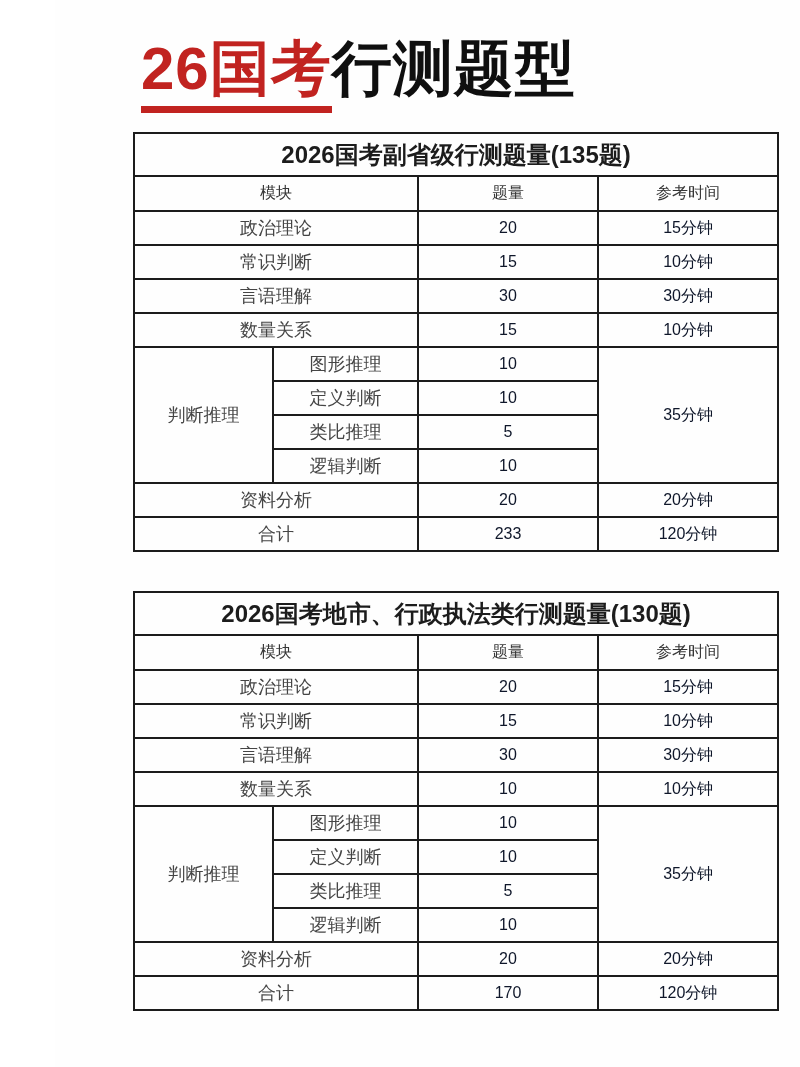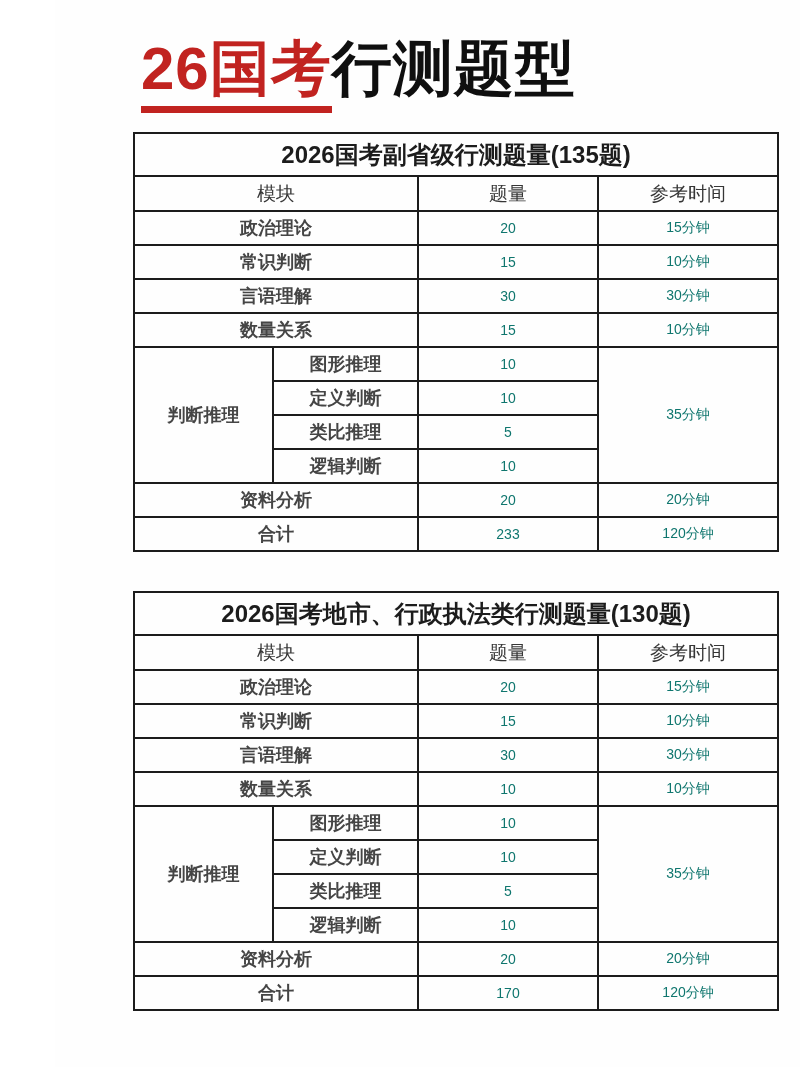--- a/index.html
+++ b/index.html
@@ -20,25 +20,25 @@
   table { border-collapse:collapse; width:644px; table-layout:fixed; }
   td { border:2px solid #1c1c1c; text-align:center; vertical-align:middle;
     padding:0; overflow:hidden; white-space:nowrap; }
 
   col.c-sub1 { width:139px; }
   col.c-sub2 { width:145px; }
   col.c-count { width:180px; }
   col.c-time { width:180px; }
 
   tr.title-row td { height:43px; font-size:24px; font-weight:600; color:#1c1c1c; }
-  tr.header-row td { height:35px; font-size:19px; font-weight:500; color:#363636; }
+  tr.header-row td { height:35px; font-size:16px; font-weight:500; color:#363636; }
   tr.data-row td { height:34px; }
 
-  td.mod { font-size:18px; color:#454545; font-weight:700; }
-  td.num { font-size:14px; color:#0f766e; }
+  td.mod { font-size:18px; color:#454545; font-weight:400; }
+  td.num { font-size:16px; color:#0f172a; }
 </style>
 </head>
 <body>
 
 <div class="page">
 
   <div class="main-title"><span class="hl">26国考</span><span>行测题型</span></div>
 
   <div class="table-wrap t1">
     <table>

